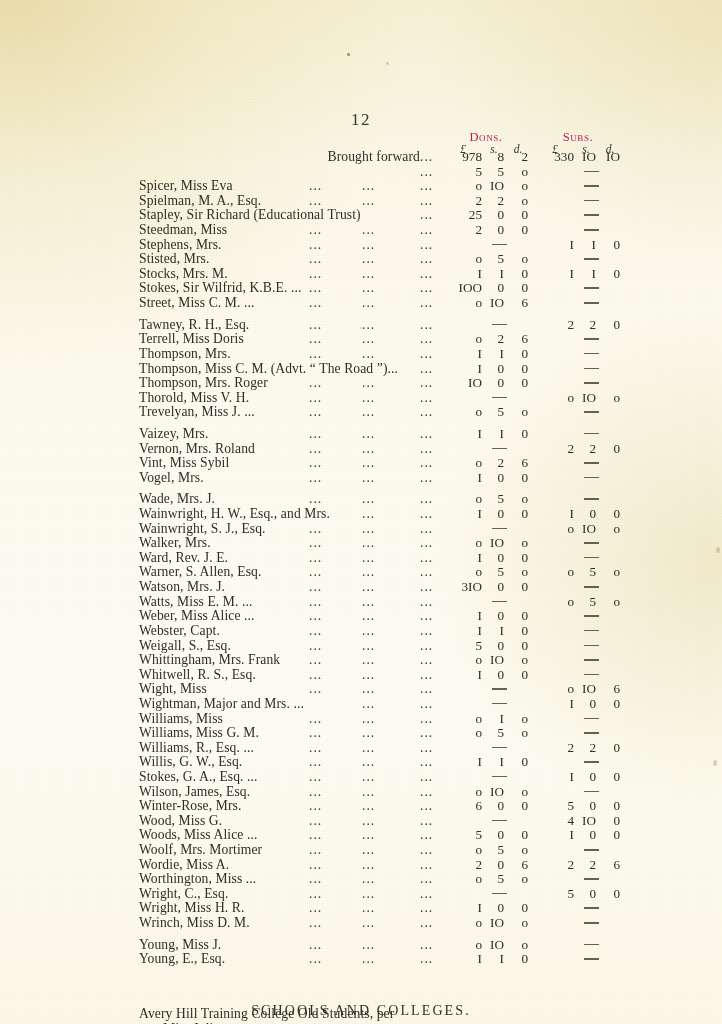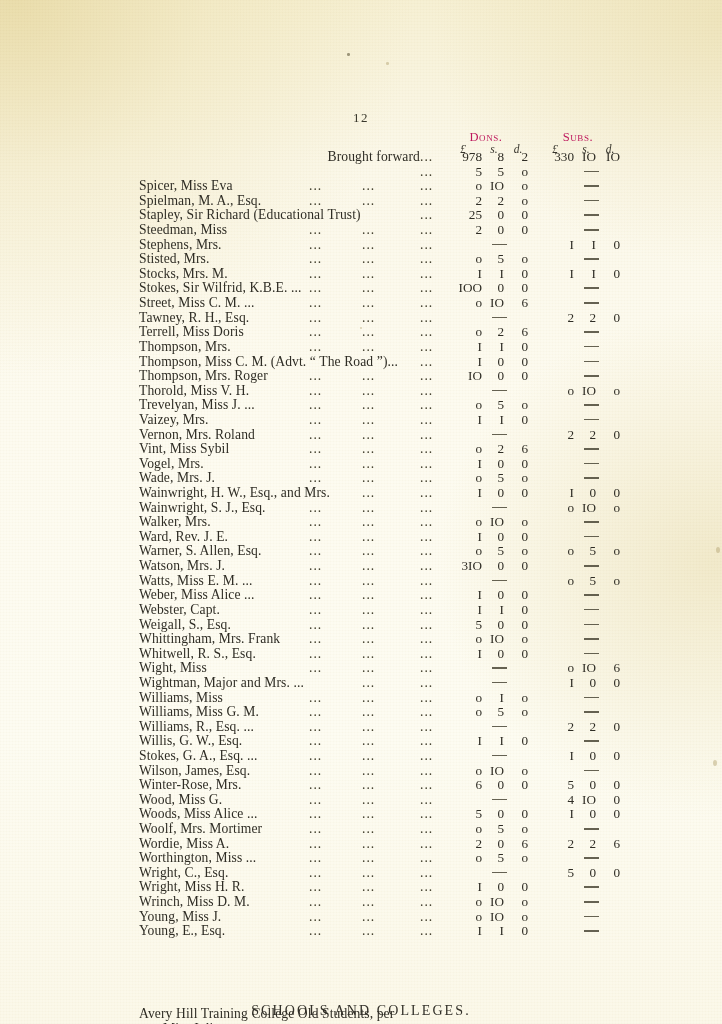--- a/index.html
+++ b/index.html
@@ -26,37 +26,37 @@
       repeating-linear-gradient(90deg,rgba(190,175,120,.09) 0 1px,rgba(255,255,255,0) 1px 3px);
   }
   .speck{position:absolute;border-radius:50%;background:#6d6548;opacity:.65;}
   .speck.faint{background:#b8a878;opacity:.5;}
 
   #page{position:absolute;inset:0;}
 
   
   #pageno{
     position:absolute;top:110px;left:0;width:722px;text-align:center;
-    font-size:13px;letter-spacing:1.5px;color:#3a382c;
+    font-size:17px;letter-spacing:1.5px;color:#3a382c;
   }
 
   
   .colhead{
     position:absolute;font-variant:small-caps;font-size:12.5px;
     letter-spacing:.6px;color:#be185d;text-align:center;
   }
   .subhead{
     position:absolute;font-style:italic;font-size:11.5px;color:#37352c;
     text-align:center;
   }
 
   
   #ledger{position:absolute;left:0;top:150px;width:722px;}
   .row{position:relative;height:14.62px;white-space:nowrap;}
-  .row.gap{}
+  .row.gap{margin-top:7px;}
   .name{
     position:absolute;left:139px;top:-1px;font-size:13.6px;
     letter-spacing:.1px;color:#2f2d25;
   }
   .name.indent{left:163px;}
   .name.center{left:0;width:420px;text-align:right;}
   .lead{
     position:absolute;top:-1px;font-size:13.6px;color:#44412f;letter-spacing:1px;
   }
   .l1{left:309px;} .l2{left:362px;} .l3{left:420px;}

